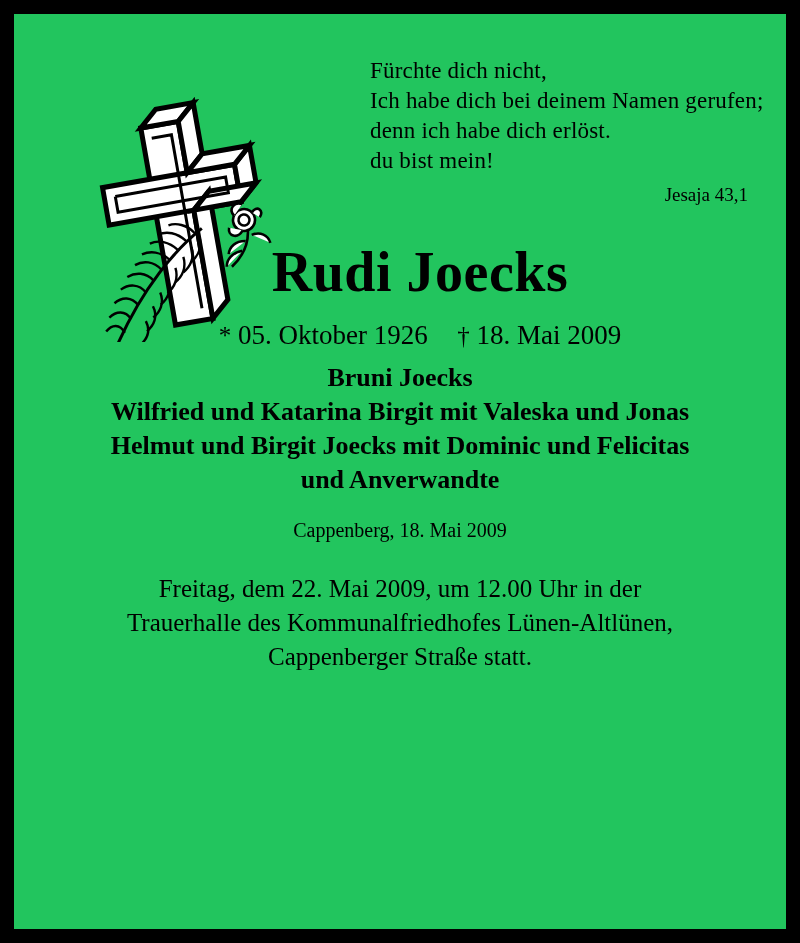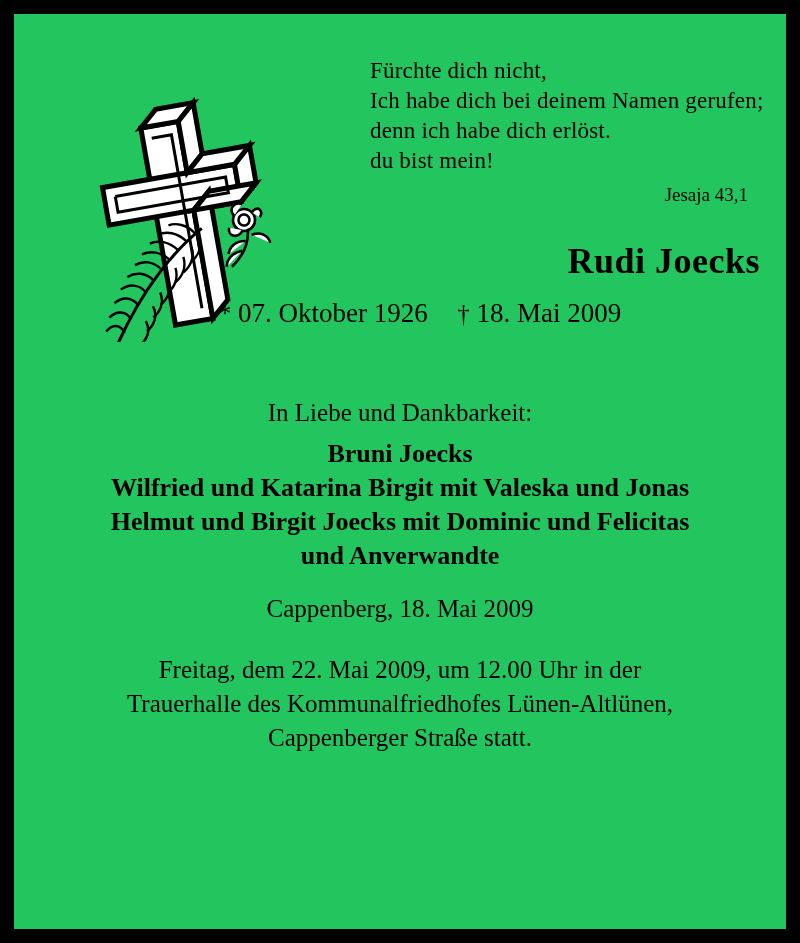--- a/index.html
+++ b/index.html
@@ -53,22 +53,22 @@
   .cross-wrap {
     position: absolute;
     left: 34px;
     top: 68px;
     width: 270px;
     height: 260px;
   }
 
   
   .name {
-    text-align: right;
-    font-size: 36px;
+    text-align: center;
+    font-size: 56px;
     font-weight: bold;
     letter-spacing: 0.5px;
     margin-top: 34px;
     margin-left: 40px;
   }
   .dates {
     text-align: center;
     font-size: 27px;
     margin-top: 16px;
     margin-left: 40px;
@@ -93,21 +93,21 @@
     font-weight: bold;
     margin-top: 10px;
   }
   .family div {
     font-size: 26px;
     line-height: 34px;
     white-space: nowrap;
   }
   .place-date {
     text-align: center;
-    font-size: 25px;
+    font-size: 20px;
     margin-top: 22px;
   }
 
   
   .ceremony {
     text-align: center;
     font-size: 25px;
     line-height: 34px;
     margin-top: 30px;
   }
@@ -200,27 +200,26 @@
       <div class="verse-line">Ich habe dich bei deinem Namen gerufen;</div>
       <div class="verse-line">denn ich habe dich erlöst.</div>
       <div class="verse-line">du bist mein!</div>
       <div class="verse-ref">Jesaja 43,1</div>
     </div>
 
     <div class="name">Rudi Joecks</div>
 
     <div class="dates">
       <span class="sym">*</span>
-      <span>07. Oktober 1926</span>
+      <span>05. Oktober 1926</span>
       <span class="gap"></span>
       <span class="sym">†</span>
       <span>18. Mai 2009</span>
     </div>
 
-    <div class="dedication">In Liebe und Dankbarkeit:</div>
 
     <div class="family">
       <div>Bruni Joecks</div>
       <div>Wilfried und Katarina Birgit mit Valeska und Jonas</div>
       <div>Helmut und Birgit Joecks mit Dominic und Felicitas</div>
       <div>und Anverwandte</div>
     </div>
 
     <div class="place-date">Cappenberg, 18. Mai 2009</div>
 

